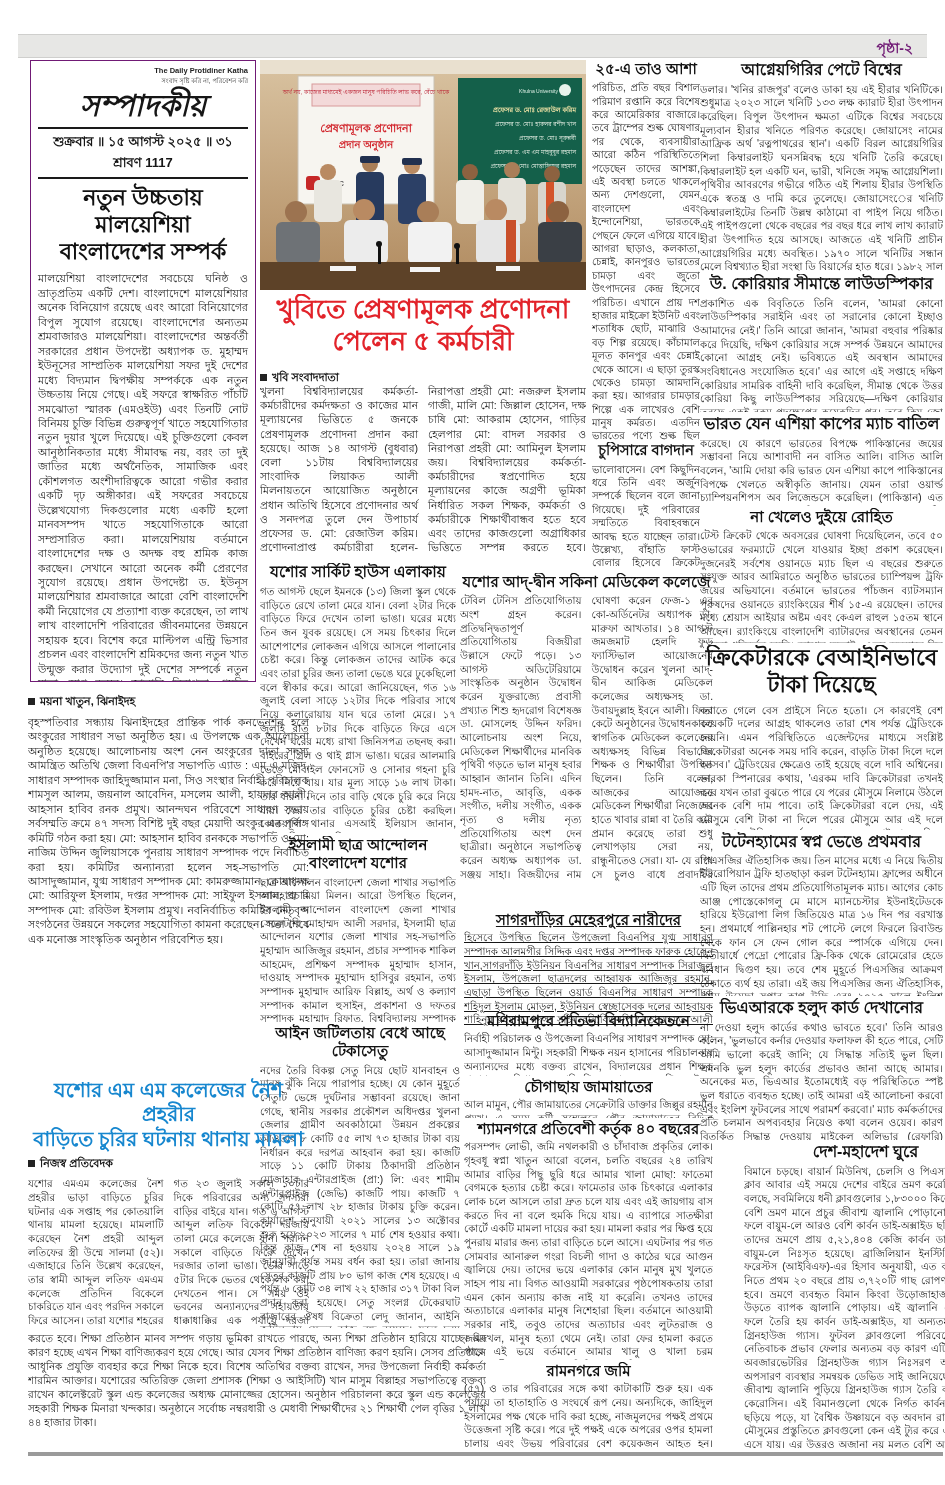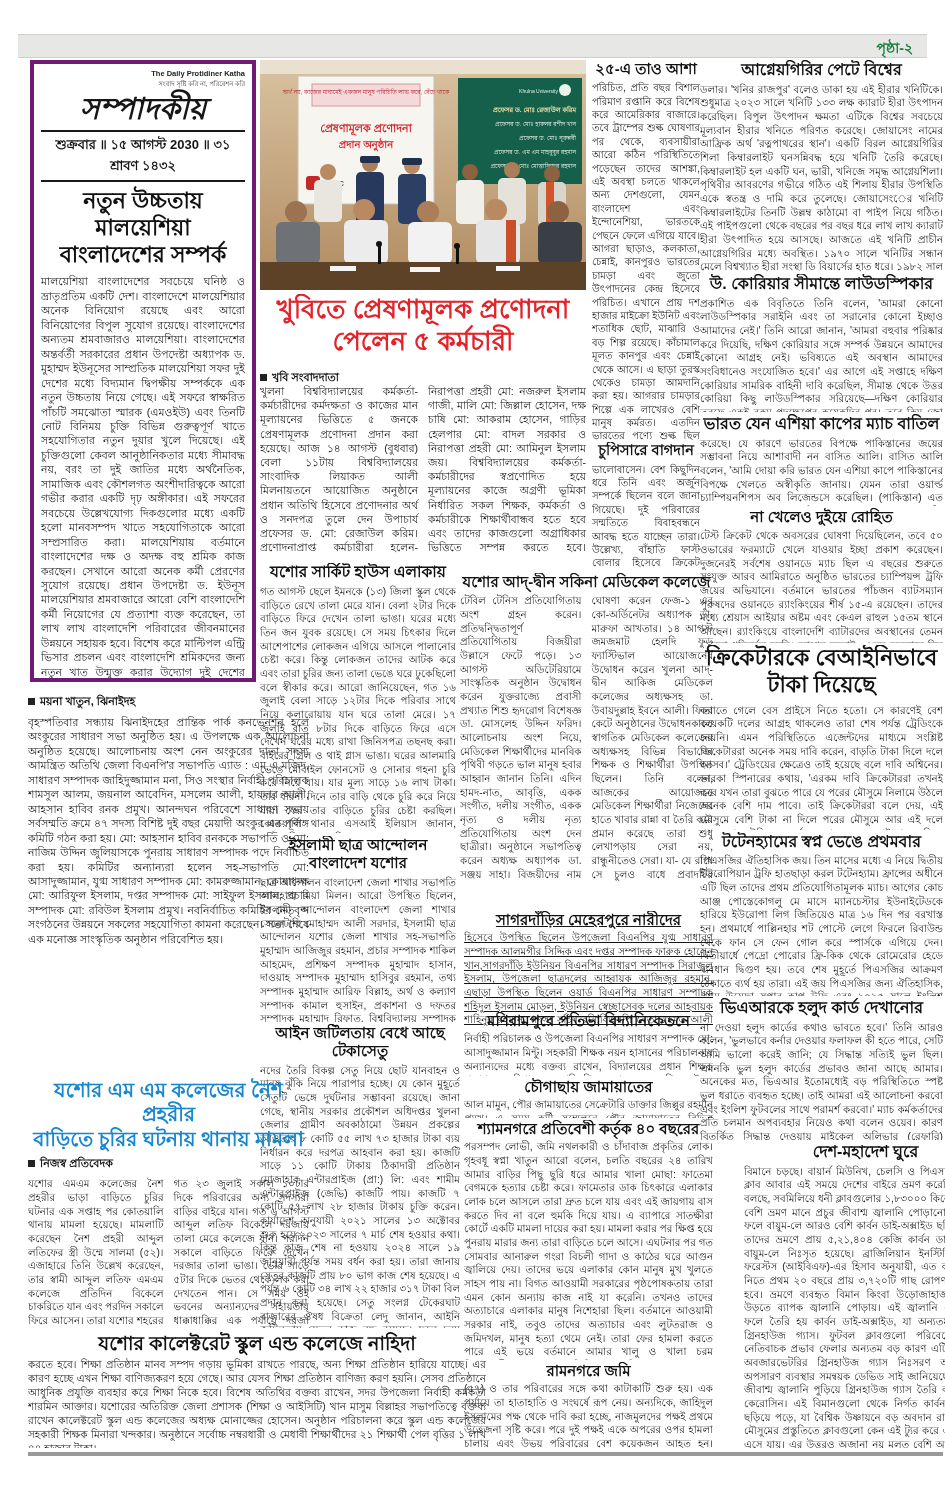--- a/index.html
+++ b/index.html
@@ -10,23 +10,23 @@
   .hl-red{color:#e2232a;}
   .hl-green{color:#2d9e43;}
   .hl-blue{color:#1787cf;}
   .body-txt{font-size:10.6px;line-height:1.34;text-align:justify;color:#1b1b1b;
             font-family:"Liberation Sans","DejaVu Sans",sans-serif;}
   .cols2{column-count:2;column-gap:10px;}
   .byline{font-size:11px;font-weight:bold;margin:3px 0 3px 0;color:#111;}
   .byline .sq{display:inline-block;width:7px;height:7px;background:#222;margin-right:5px;}
   .topstrip{position:absolute;left:18px;top:34px;width:909px;height:22px;background:#e7e7e5;
             border-top:1px solid #cfcfcd;border-bottom:1px solid #cfcfcd;}
-  .pagenum{position:absolute;right:14px;top:2px;font-weight:bold;font-size:14px;color:#15803d;}
+  .pagenum{position:absolute;right:14px;top:2px;font-weight:bold;font-size:14px;color:#701a75;}
   #masthead-box{position:absolute;left:30px;top:60px;width:226px;height:622px;
-                border:4px solid #701a75;padding:5px 7px;box-sizing:border-box;overflow:hidden;}
+                border:1px solid #701a75;padding:5px 7px;box-sizing:border-box;overflow:hidden;}
   .logo-en{font-size:7.5px;font-weight:bold;text-align:right;color:#222;}
   .logo-bn{font-family:"Liberation Serif","DejaVu Serif",serif;font-weight:bold;font-size:31px;
            text-align:center;line-height:1.05;letter-spacing:-1px;}
   .logo-tag{font-size:6.5px;text-align:right;color:#333;margin-top:1px;}
   .logo-script{font-family:"Liberation Serif","DejaVu Serif",serif;font-style:italic;font-weight:bold;
                font-size:30px;text-align:center;line-height:1.0;margin:4px 0 6px 0;}
   .datebar{border-top:2px solid #1a1a1a;border-bottom:2px solid #1a1a1a;text-align:center;
            font-weight:bold;font-size:13px;padding:3px 0;margin:2px 0 6px 0;}
   .rule-bottom{position:absolute;left:28px;top:1452px;width:915px;height:4px;background:#9a9a9a;}
   svg text{font-family:"Liberation Sans","DejaVu Sans",sans-serif;}
@@ -37,21 +37,21 @@
 <div id="page">
 
   <div class="topstrip">
     <div class="pagenum">পৃষ্ঠা-২</div>
   </div>
 
   <div id="masthead-box">
     <div class="logo-en">The Daily Protidiner Katha</div>
     <div class="logo-tag">সংবাদ সৃষ্টি করি না, পরিবেশন করি</div>
     <div class="logo-script">সম্পাদকীয়</div>
-    <div class="datebar">শুক্রবার ॥ ১৫ আগস্ট 2030 ॥ ৩১ শ্রাবণ ১৪৩২</div>
+    <div class="datebar">শুক্রবার ॥ ১৫ আগস্ট ২০২৫ ॥ ৩১ শ্রাবণ 1117</div>
     <div class="hl" style="font-size:22px;margin:2px 0 6px 0;">নতুন উচ্চতায় মালয়েশিয়া
 বাংলাদেশের সম্পর্ক</div>
     <div class="body-txt" style="font-size:10.8px;">মালয়েশিয়া বাংলাদেশের সবচেয়ে ঘনিষ্ঠ ও ভ্রাতৃপ্রতিম একটি দেশ। বাংলাদেশে মালয়েশিয়ার অনেক বিনিয়োগ রয়েছে এবং আরো বিনিয়োগের বিপুল সুযোগ রয়েছে। বাংলাদেশের অন্যতম শ্রমবাজারও মালয়েশিয়া। বাংলাদেশের অন্তর্বর্তী সরকারের প্রধান উপদেষ্টা অধ্যাপক ড. মুহাম্মদ ইউনূসের সাম্প্রতিক মালয়েশিয়া সফর দুই দেশের মধ্যে বিদ্যমান দ্বিপক্ষীয় সম্পর্ককে এক নতুন উচ্চতায় নিয়ে গেছে। এই সফরে স্বাক্ষরিত পাঁচটি সমঝোতা স্মারক (এমওইউ) এবং তিনটি নোট বিনিময় চুক্তি বিভিন্ন গুরুত্বপূর্ণ খাতে সহযোগিতার নতুন দুয়ার খুলে দিয়েছে। এই চুক্তিগুলো কেবল আনুষ্ঠানিকতার মধ্যে সীমাবদ্ধ নয়, বরং তা দুই জাতির মধ্যে অর্থনৈতিক, সামাজিক এবং কৌশলগত অংশীদারিত্বকে আরো গভীর করার একটি দৃঢ় অঙ্গীকার। এই সফরের সবচেয়ে উল্লেখযোগ্য দিকগুলোর মধ্যে একটি হলো মানবসম্পদ খাতে সহযোগিতাকে আরো সম্প্রসারিত করা। মালয়েশিয়ায় বর্তমানে বাংলাদেশের দক্ষ ও অদক্ষ বহু শ্রমিক কাজ করছেন। সেখানে আরো অনেক কর্মী প্রেরণের সুযোগ রয়েছে। প্রধান উপদেষ্টা ড. ইউনূস মালয়েশিয়ার শ্রমবাজারে আরো বেশি বাংলাদেশি কর্মী নিয়োগের যে প্রত্যাশা ব্যক্ত করেছেন, তা লাখ লাখ বাংলাদেশি পরিবারের জীবনমানের উন্নয়নে সহায়ক হবে। বিশেষ করে মাল্টিপল এন্ট্রি ভিসার প্রচলন এবং বাংলাদেশি শ্রমিকদের জন্য নতুন খাত উন্মুক্ত করার উদ্যোগ দুই দেশের সম্পর্কে নতুন মাত্রা যোগ করবে। জ্বালানি নিরাপত্তা, প্রযুক্তি বিনিময়, শিক্ষা ও সংস্কৃতির ক্ষেত্রেও সহযোগিতা সম্প্রসারণের প্রতিশ্রুতি এসেছে এই সফরে। আসিয়ানের সদস্যপদ প্রাপ্তিতে মালয়েশিয়ার সমর্থন বাংলাদেশের জন্য অত্যন্ত গুরুত্বপূর্ণ। আঞ্চলিক জোটের সদস্য হলে বাণিজ্য ও বিনিয়োগের নতুন দিগন্ত উন্মোচিত হবে। দুই দেশের শীর্ষ পর্যায়ের এই সফর বিনিময়ের ধারাবাহিকতা বজায় থাকলে ভবিষ্যতে আরো গভীর অংশীদারিত্ব তৈরি হবে, যা উভয় দেশের জনগণের জন্য কল্যাণ বয়ে আসবে।</div>
   </div>
 
   <div class="block" style="left:260px;top:60px;width:326px;height:285px;">
     <svg width="326" height="230" viewBox="0 0 326 230">
       <defs>
         <linearGradient id="wall" x1="0" y1="0" x2="0" y2="1">
           <stop offset="0" stop-color="#d9c3a1"></stop>
@@ -209,21 +209,20 @@
   </div>
 
   <div class="block" style="left:28px;top:1078px;width:281px;height:250px;">
     <div class="hl hl-blue" style="font-size:20px;margin-bottom:4px;">যশোর এম এম কলেজের নৈশ প্রহরীর
 বাড়িতে চুরির ঘটনায় থানায় মামলা</div>
     <div class="byline"><span class="sq"></span><span>নিজস্ব প্রতিবেদক</span></div>
     <div class="body-txt cols2" style="font-size:10.2px;height:186px;">যশোর এমএম কলেজের নৈশ প্রহরীর ভাড়া বাড়িতে চুরির ঘটনার এক সপ্তাহ পর কোতয়ালি থানায় মামলা হয়েছে। মামলাটি করেছেন নৈশ প্রহরী আব্দুল লতিফের স্ত্রী উম্মে সালমা (৫২)। এজাহারে তিনি উল্লেখ করেছেন, তার স্বামী আব্দুল লতিফ এমএম কলেজে প্রতিদিন বিকেলে চাকরিতে যান এবং পরদিন সকালে ফিরে আসেন। তারা যশোর শহরের খোপ নওয়াপাড়া রোডের একটি বাড়ির দোতলায় বসবাস করেন। গত ২৩ জুলাই সকাল ১০টার দিকে পরিবারের অন্য সদস্যরা বাড়ির বাইরে যান। গত ৬ আগস্ট আব্দুল লতিফ বিকেলে দরজায় তালা মেরে কলেজে যান। পরদিন সকালে বাড়িতে ফিরে দেখেন দরজার তালা ভাঙা। ভোর সাড়ে ৫টার দিকে ভেতর থেকে লক করা দেখতেন পান। সে সময় ওই ভবনের অন্যান্যদের সহায়তায় ধাক্কাধাক্কির এক পর্যায়ে দরজা এমনিতেই খুলে যায়। কিন্তু ঘরের মধ্যে ঢুকে দেখেন ভেন্টিলেটার দিয়ে এক যুবক পালিয়ে যাচ্ছে। তাকে ধাওয়ার চেষ্টা করেও ব্যর্থ হন। পরে দেখেন আলমারিতে রাখা নগদ ১ লাখ ৮০ হাজার টাকা এবং তিন ভরি সোনার গহনা নেই। সব মিলিয়ে ৬ লাখ ২০ হাজার টাকার মালামাল অজ্ঞাত চোর চুরি করে নিয়ে গেছে। আব্দুল লতিফের ছেলে সোহাগ জানিয়েছেন, তিনি এই ভবনের তিনতলায় থাকেন। গত বছরের এই আগস্টে তার বাড়িতেও চুরি হয়েছিল। তিনি থানায় অভিযোগ দিলেও কোন কাজ হয়নি।</div>
   </div>
 
   <div class="block" style="left:28px;top:1332px;width:458px;height:116px;">
-    <div class="hl" style="font-size:19px;margin-bottom:3px;">যশোর কালেক্টরেট স্কুল এন্ড কলেজে নাহিদা</div>
     <div class="body-txt" style="font-size:10.4px;">করতে হবে। শিক্ষা প্রতিষ্ঠান মানব সম্পদ গড়ায় ভূমিকা রাখতে পারছে, অন্য শিক্ষা প্রতিষ্ঠান হারিয়ে যাচ্ছে। এর কারণ হচ্ছে এখন শিক্ষা বাণিজ্যকরণ হয়ে গেছে। আর যেসব শিক্ষা প্রতিষ্ঠান বাণিজ্য করণ হয়নি। সেসব প্রতিষ্ঠানে আধুনিক প্রযুক্তি ব্যবহার করে শিক্ষা নিকে হবে। বিশেষ অতিথির বক্তব্য রাখেন, সদর উপজেলা নির্বাহী কর্মকর্তা শারমিন আক্তার। যশোরের অতিরিক্ত জেলা প্রশাসক (শিক্ষা ও আইসিটি) খান মাসুম বিল্লাহর সভাপতিত্বে বক্তব্য রাখেন কালেক্টরেট স্কুল এন্ড কলেজের অধ্যক্ষ মোনাজ্জের হোসেন। অনুষ্ঠান পরিচালনা করে স্কুল এন্ড কলেজের সহকারী শিক্ষক মিনারা খন্দকার। অনুষ্ঠানে সর্বোচ্চ নম্বরধারী ও মেধাবী শিক্ষার্থীদের ২১ শিক্ষার্থী পেল বৃত্তির ১ লাখ ৪৪ হাজার টাকা।</div>
   </div>
 
   <div class="block" style="left:592px;top:60px;width:108px;height:380px;">
     <div class="hl" style="font-size:15px;margin-bottom:3px;">২৫-এ তাও আশা</div>
     <div class="body-txt" style="font-size:10px;">পরিচিত, প্রতি বছর বিশাল পরিমাণ রপ্তানি করে বিশেষ করে আমেরিকার বাজারে। তবে ট্রাম্পের শুল্ক ঘোষণার পর থেকে, ব্যবসায়ীরা আরো কঠিন পরিস্থিতিতে পড়েছেন তাদের আশঙ্কা, এই অবস্থা চলতে থাকলে অন্য দেশগুলো, যেমন বাংলাদেশ এবং ইন্দোনেশিয়া, ভারতকে পেছনে ফেলে এগিয়ে যাবে। আগরা ছাড়াও, কলকাতা, চেন্নাই, কানপুরও ভারতের চামড়া এবং জুতো উৎপাদনের কেন্দ্র হিসেবে পরিচিত। এখানে প্রায় দশ হাজার মাইক্রো ইউনিট এবং শতাধিক ছোট, মাঝারি ও বড় শিল্প রয়েছে। কাঁচামাল মূলত কানপুর এবং চেন্নাই থেকে আসে। এ ছাড়া তুরস্ক থেকেও চামড়া আমদানি করা হয়। আগরার চামড়ার শিল্পে এক লাখেরও বেশি মানুষ কর্মরত। এতদিন ভারতের পণ্যে শুল্ক ছিল পাঁচ থেকে আট শতাংশ, যা এখন এক লাফে ২৫ শতাংশে পৌঁছেছে। এই অবস্থাতেও কিছুটা ব্যবসা চলছিল, তবে শুল্কের পরিমাণ ৫০ শতাংশ হওয়ার ফলে ভবিষ্যৎ অনিশ্চিত হয়ে পড়েছে। আগরার চামড়ার প্রধান বাজার ইউরোপ হলেও, আমেরিকার বাজারে তারা সম্প্রতি ব্যবসা সম্প্রসারণের চেষ্টা করছি।</div>
   </div>
 
   <div class="block" style="left:592px;top:442px;width:108px;height:128px;">
     <div class="hl" style="font-size:14.5px;margin-bottom:3px;">চুপিসারে বাগদান</div>

